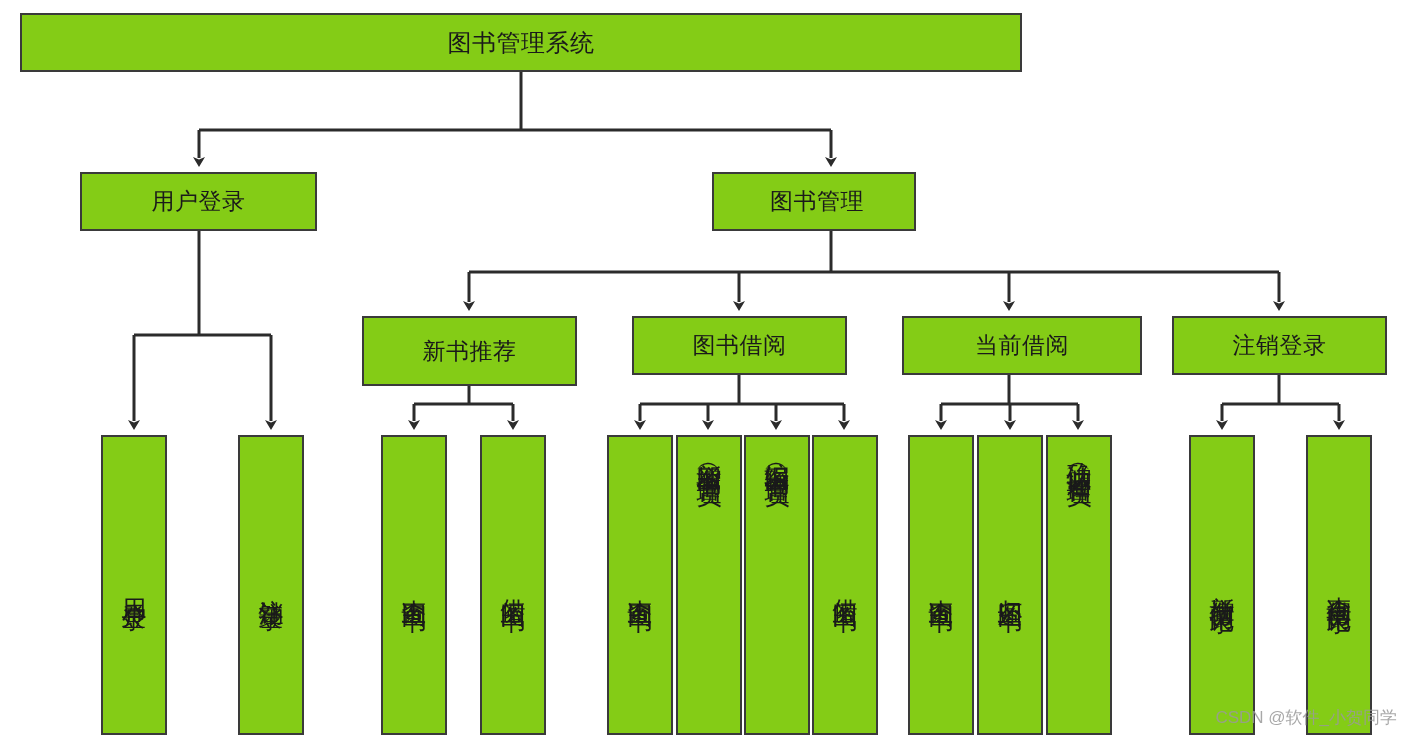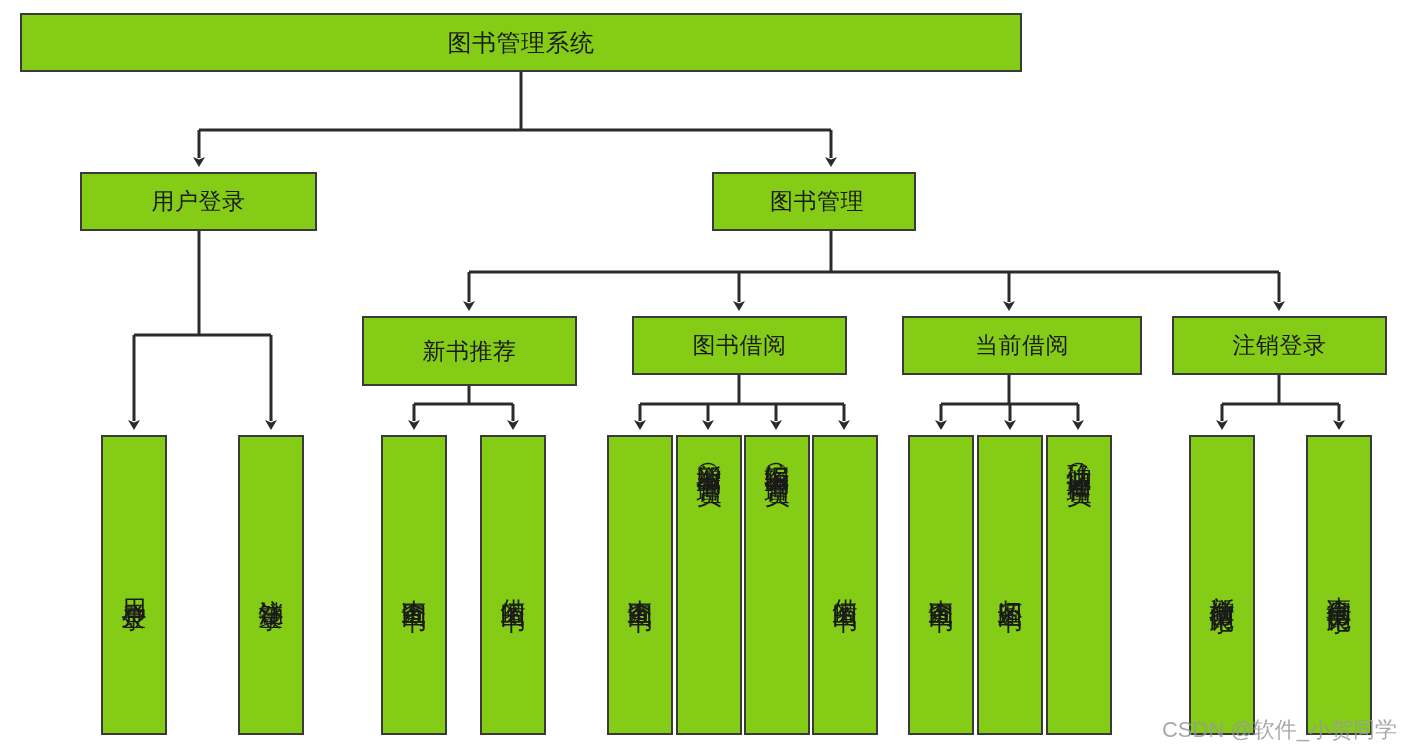--- a/index.html
+++ b/index.html
@@ -66,22 +66,22 @@
     position: absolute;
     left: 0;
     top: 0;
     width: 1405px;
     height: 747px;
     pointer-events: none;
   }
   .watermark {
     position: absolute;
     right: 8px;
-    bottom: 2px;
-    font-size: 22px;
+    bottom: 18px;
+    font-size: 17px;
     color: #9a9a9a;
     opacity: 0.85;
     white-space: nowrap;
     font-family: "Liberation Sans", "DejaVu Sans", sans-serif;
   }
 </style>
 </head>
 <body>
 
 <div id="diagram-root">

